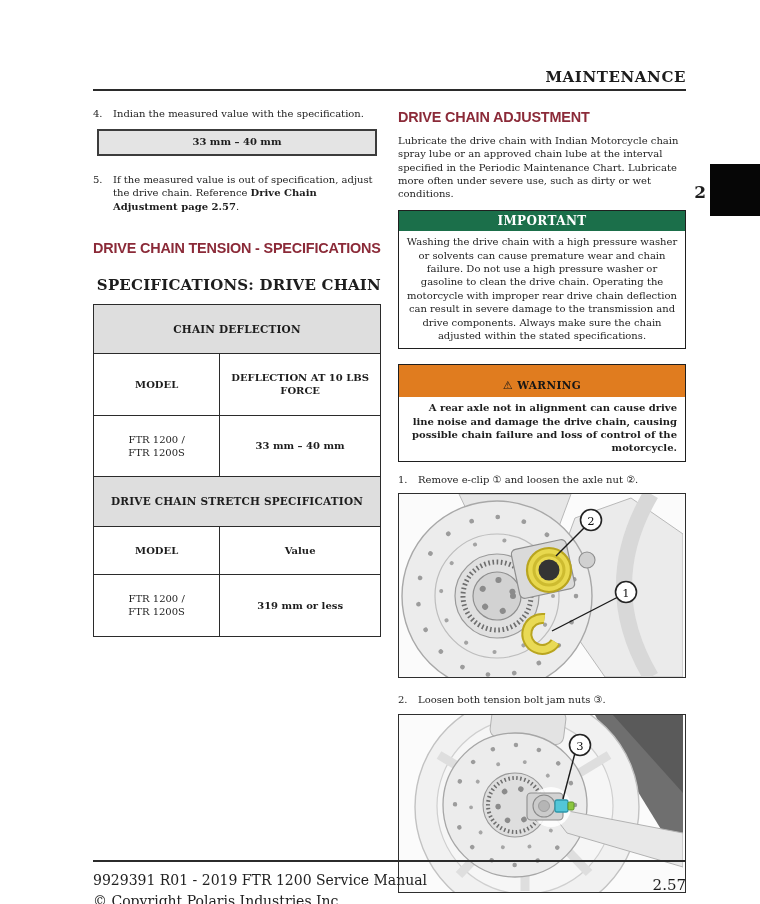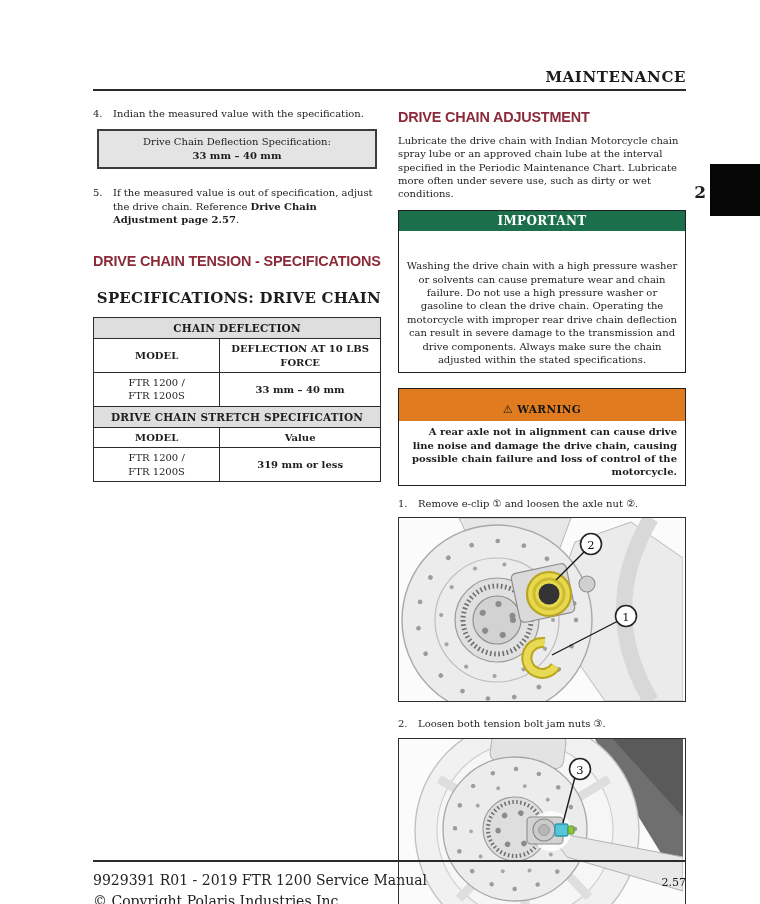--- a/index.html
+++ b/index.html
@@ -29,50 +29,50 @@
   b { font-weight:bold; }
   
   .red-head {
     margin-top:25px; color:#8b2a38; font-family:"Liberation Sans", sans-serif;
     font-weight:bold; font-size:15.5px; letter-spacing:-.2px;
     transform:scaleX(.93); transform-origin:left center; white-space:nowrap;
   }
   .tbl-title { margin-top:16px; text-align:right; font-weight:bold; font-size:15px; letter-spacing:.2px; }
   
   table.spec { margin-top:9px; width:100%; border-collapse:collapse; }
-  table.spec td, table.spec th { border:1.6px solid #2b2b2b; text-align:center; vertical-align:middle; font-size:10px; padding:3px 4px; }
+  table.spec td, table.spec th { border:1.6px solid #2b2b2b; text-align:center; vertical-align:middle; font-size:10px; padding:17px 4px; }
   table.spec .hdr-row { background:#dedede; font-weight:bold; font-size:10.5px; letter-spacing:.2px; }
   table.spec .colhead { font-weight:bold; }
   table.spec .model-col { width:44%; white-space:pre-line; }
   table.spec .bold { font-weight:bold; }
   .pre { white-space:pre-line; }
   
   .right-head { margin-top:0; }
   .intro { margin-top:6px; }
   
   .imp-box { margin-top:9px; border:1.8px solid #1f1f1f; }
   .imp-bar { background:#1b6f4a; color:#ffffff; text-align:center; font-weight:bold; font-size:12px; padding:2px 0 2.5px 0; letter-spacing:.4px; }
-  .imp-body { padding:4px 7px 6px 7px; text-align:center;margin-top:24px; }
+  .imp-body { padding:4px 7px 6px 7px; text-align:center; }
   
   .warn-box { margin-top:15px; border:1.8px solid #1f1f1f; }
   .warn-bar { background:#e07c1f; color:#161616; text-align:center; font-weight:bold; font-size:10.5px; padding:13px 0 3px 0; letter-spacing:.4px; }
   .warn-bar .tri { font-family:"DejaVu Sans", sans-serif; font-size:11px; margin-right:4px; }
   .warn-body { padding:4px 8px 6px 8px; text-align:right; font-weight:bold; }
   .step1 { margin-top:11px; }
   .step2 { margin-top:15px; }
   figure { margin-top:7px; border:1.6px solid #2e2e2e; line-height:0; background:#fcfcfc; }
   figure svg { display:block; }
   .co-circle { fill:#ffffff; stroke:#242424; stroke-width:1.6; }
   .co-text { font-family:"DejaVu Serif",serif; font-size:11.5px; fill:#111; }
   .co-line { stroke:#1a1a1a; stroke-width:1.4; }
   
   .ftr { position:absolute; top:860px; left:93px; width:593px; border-top:2px solid #2b2b2b; }
   .ftr-inner { display:flex; justify-content:space-between; align-items:flex-start; margin-top:8px; }
   .ftr-left { font-size:14px; line-height:1.5; color:#222; }
-  .ftr-page { font-size:11px; margin-top:6px; color:#1a1a1a; }
+  .ftr-page { font-size:15px; margin-top:6px; color:#1a1a1a; }
 </style>
 </head>
 <body>
 
 <div class="page">
 
   <div class="hdr">
     <div class="hdr-title">MAINTENANCE</div>
     <div class="hdr-rule"></div>
   </div>
@@ -83,21 +83,20 @@
   <div class="content">
 
     <div class="col">
 
       <div class="step">
         <span class="step-num">4.</span>
         <span class="step-body">Indian the measured value with the specification.</span>
       </div>
 
       <div class="spec-box">
-        <div>Drive Chain Deflection Specification:</div>
         <div class="v">33 mm – 40 mm</div>
       </div>
 
       <div class="step mt">
         <span class="step-num">5.</span>
         <span class="step-body"><span>If the measured value is out of specification, adjust the drive chain. Reference </span><b>Drive Chain Adjustment page 2.57</b><span>.</span></span>
       </div>
 
       <div class="red-head">DRIVE CHAIN TENSION - SPECIFICATIONS</div>
 

